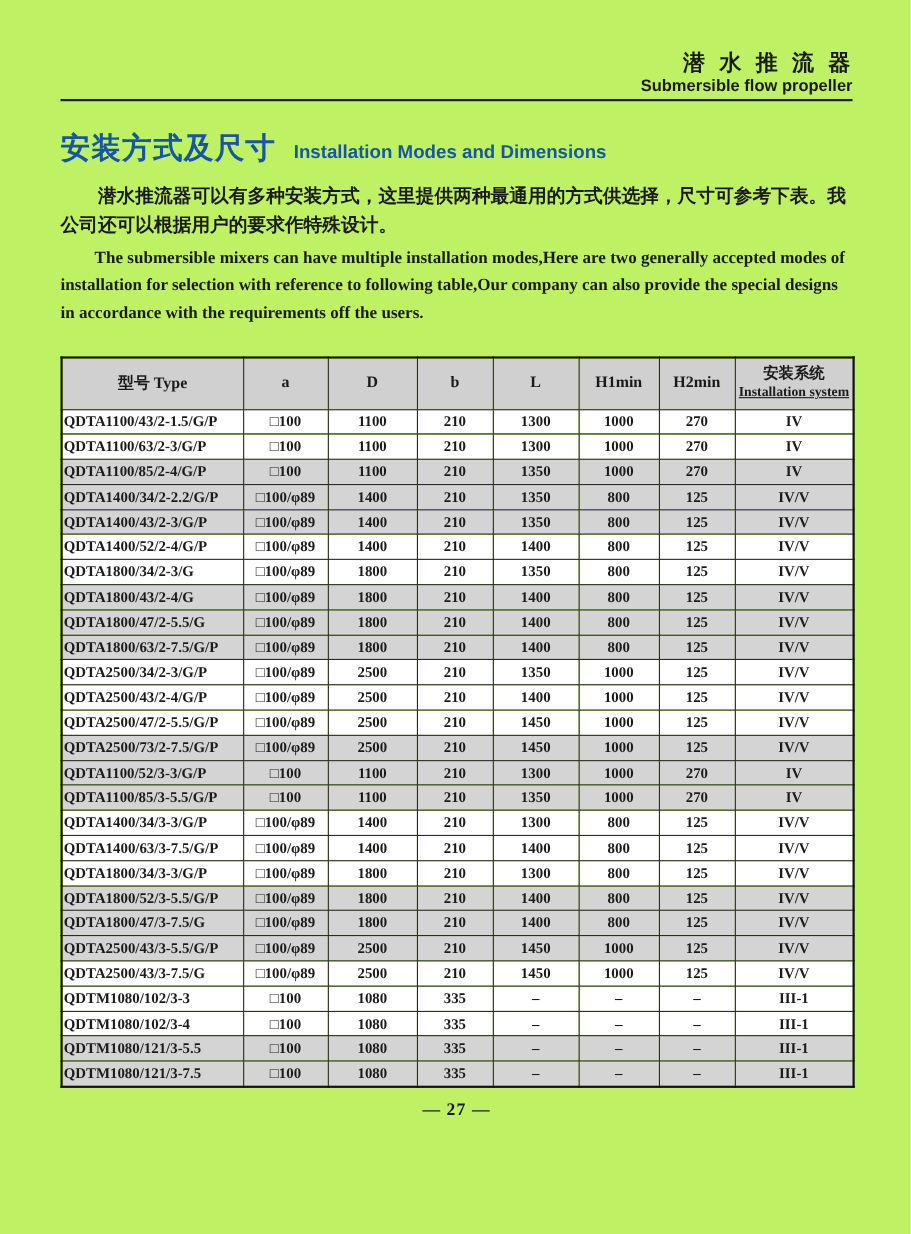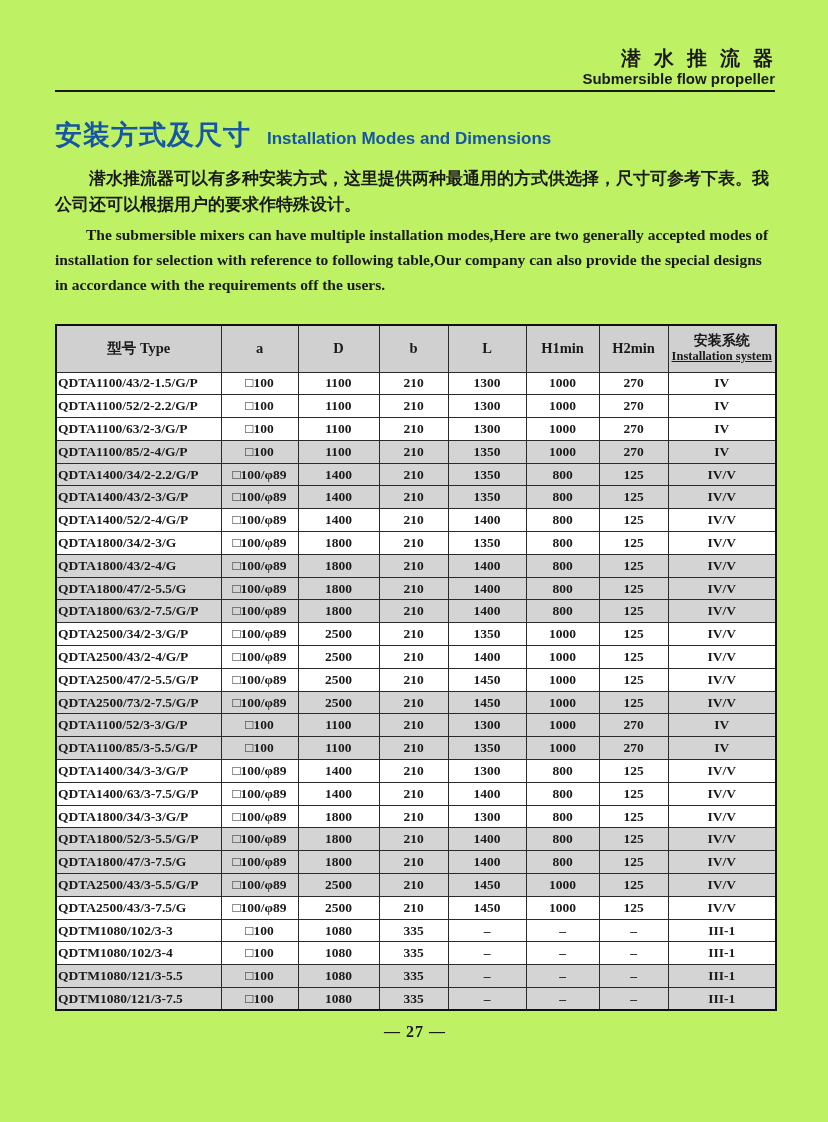--- a/index.html
+++ b/index.html
@@ -117,30 +117,20 @@
           <td class="type-col">QDTA1100/43/2-1.5/G/P</td>
           <td>□100</td>
           <td>1100</td>
           <td>210</td>
           <td>1300</td>
           <td>1000</td>
           <td>270</td>
           <td>IV</td>
         </tr>
         <tr>
-          <td class="type-col">QDTA1100/52/2-2.2/G/P</td>
-          <td>□100</td>
-          <td>1100</td>
-          <td>210</td>
-          <td>1300</td>
-          <td>1000</td>
-          <td>270</td>
-          <td>IV</td>
-        </tr>
-        <tr>
           <td class="type-col">QDTA1100/63/2-3/G/P</td>
           <td>□100</td>
           <td>1100</td>
           <td>210</td>
           <td>1300</td>
           <td>1000</td>
           <td>270</td>
           <td>IV</td>
         </tr>
         <tr class="shaded">

